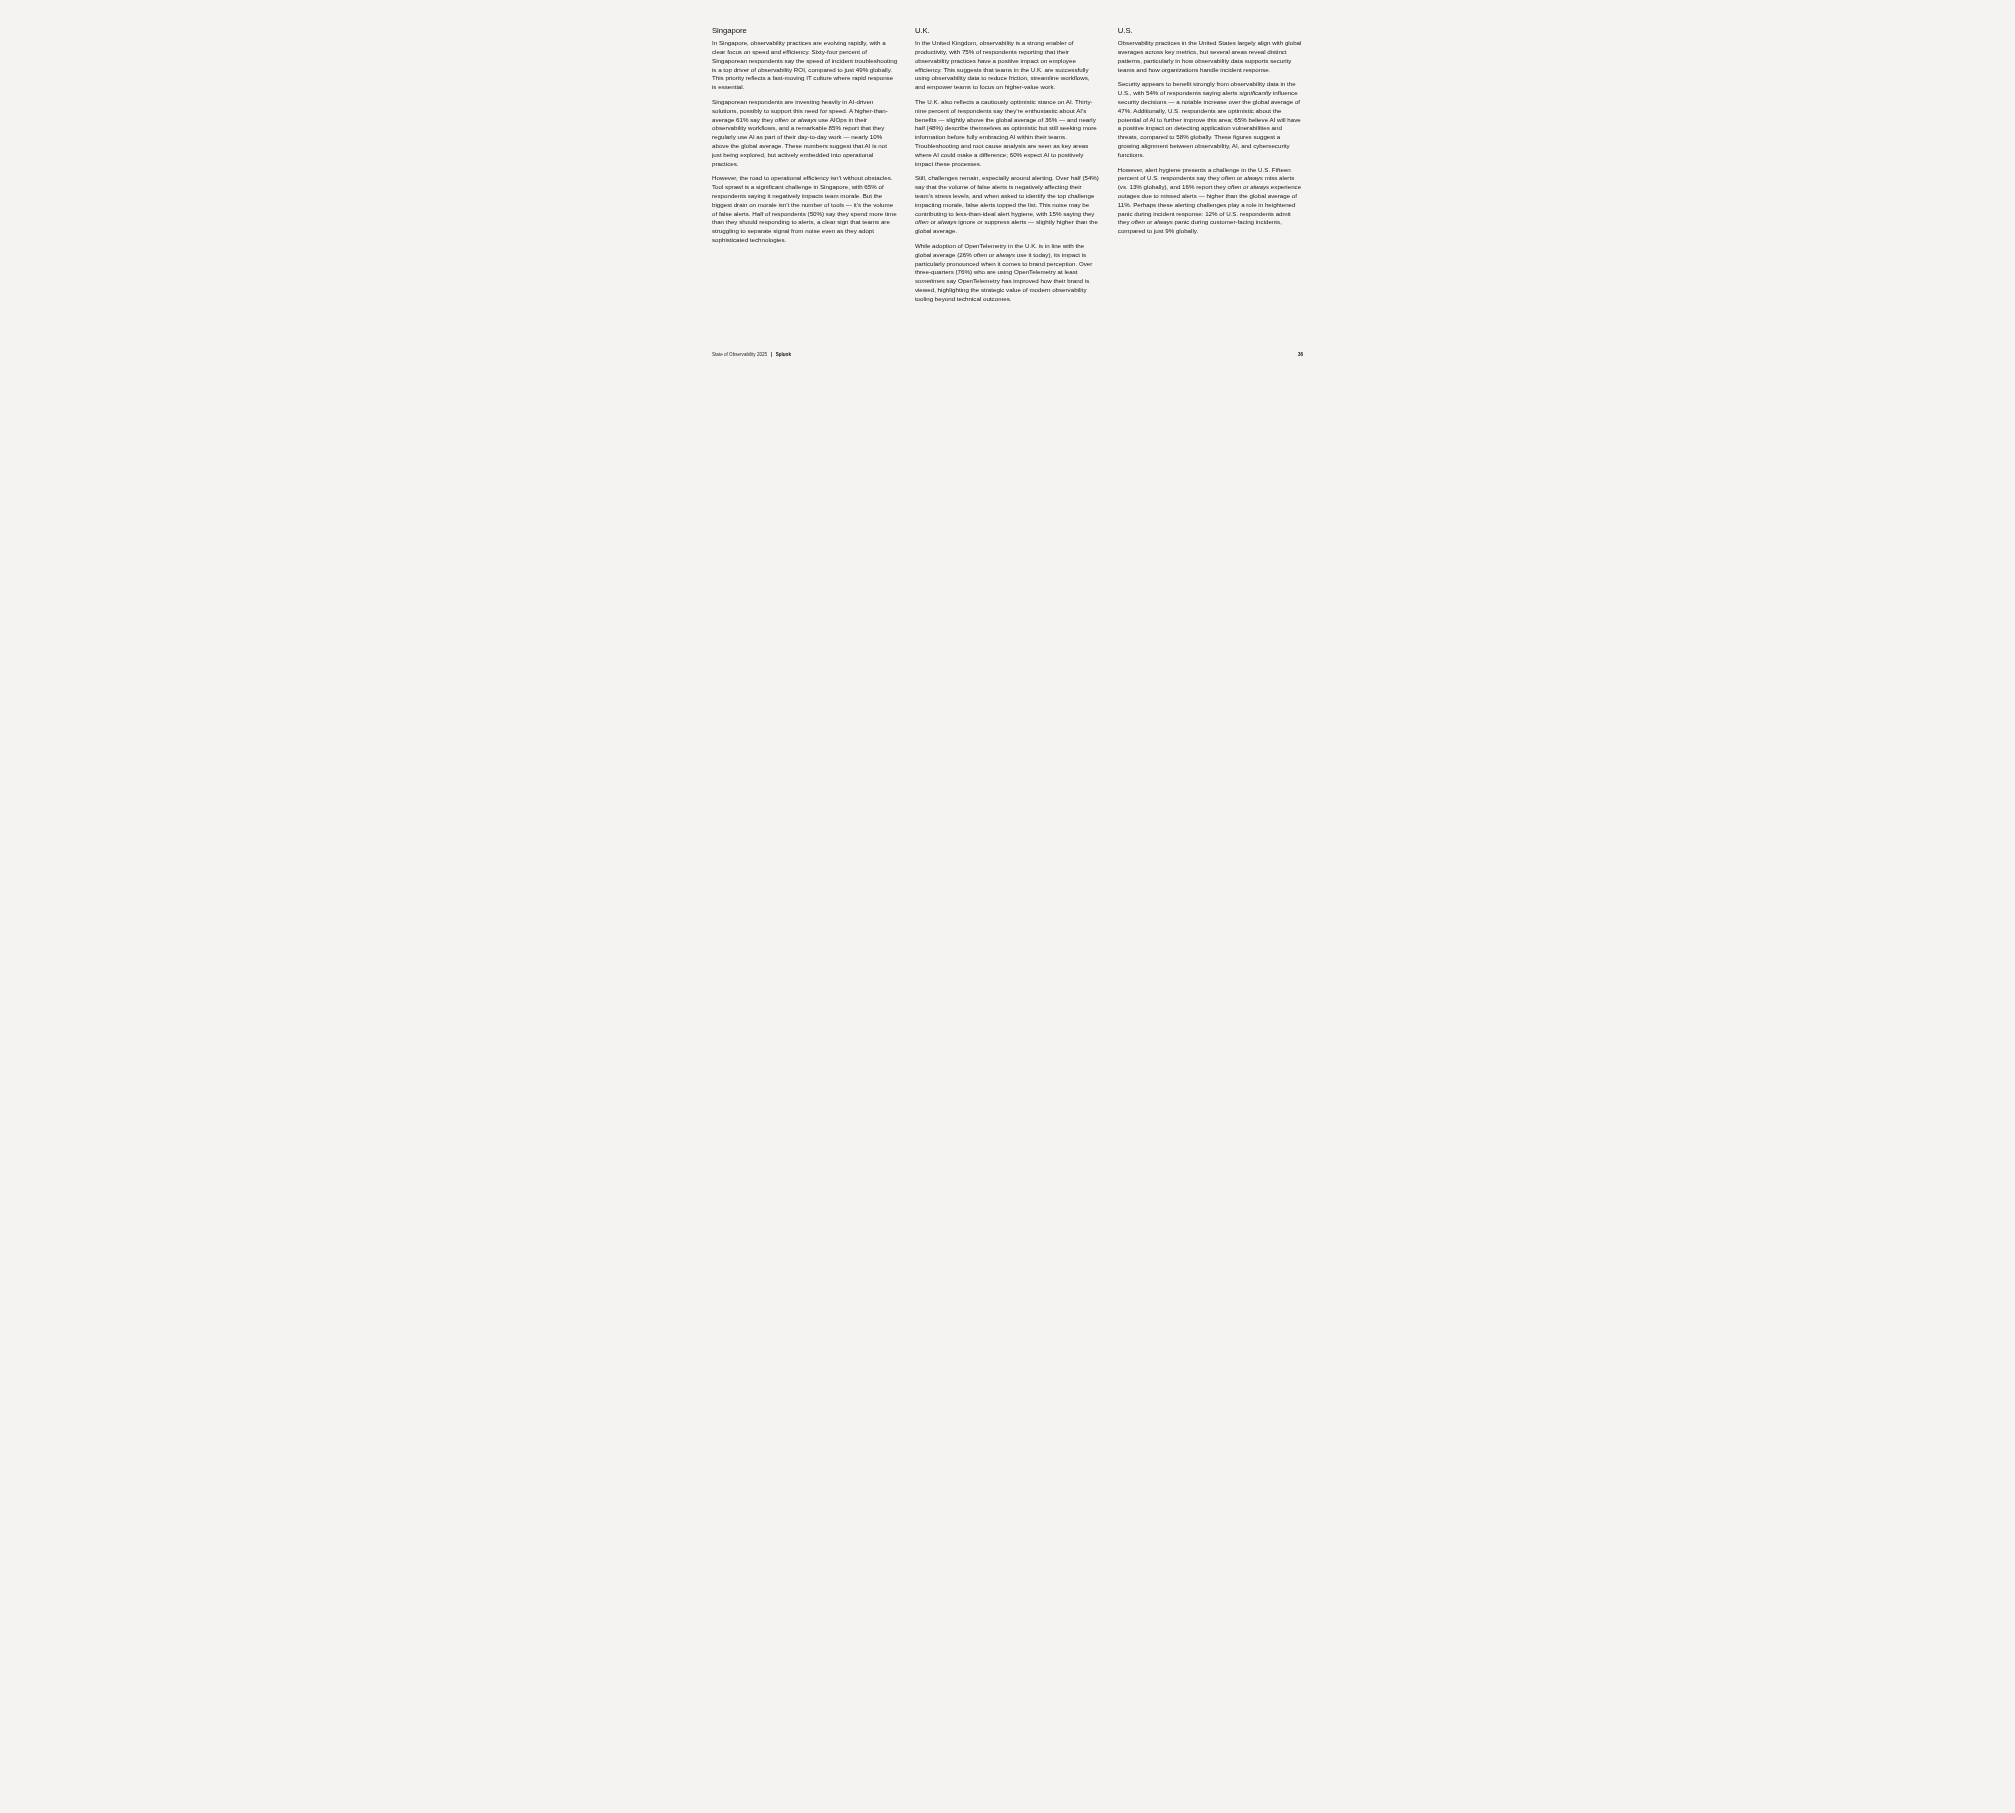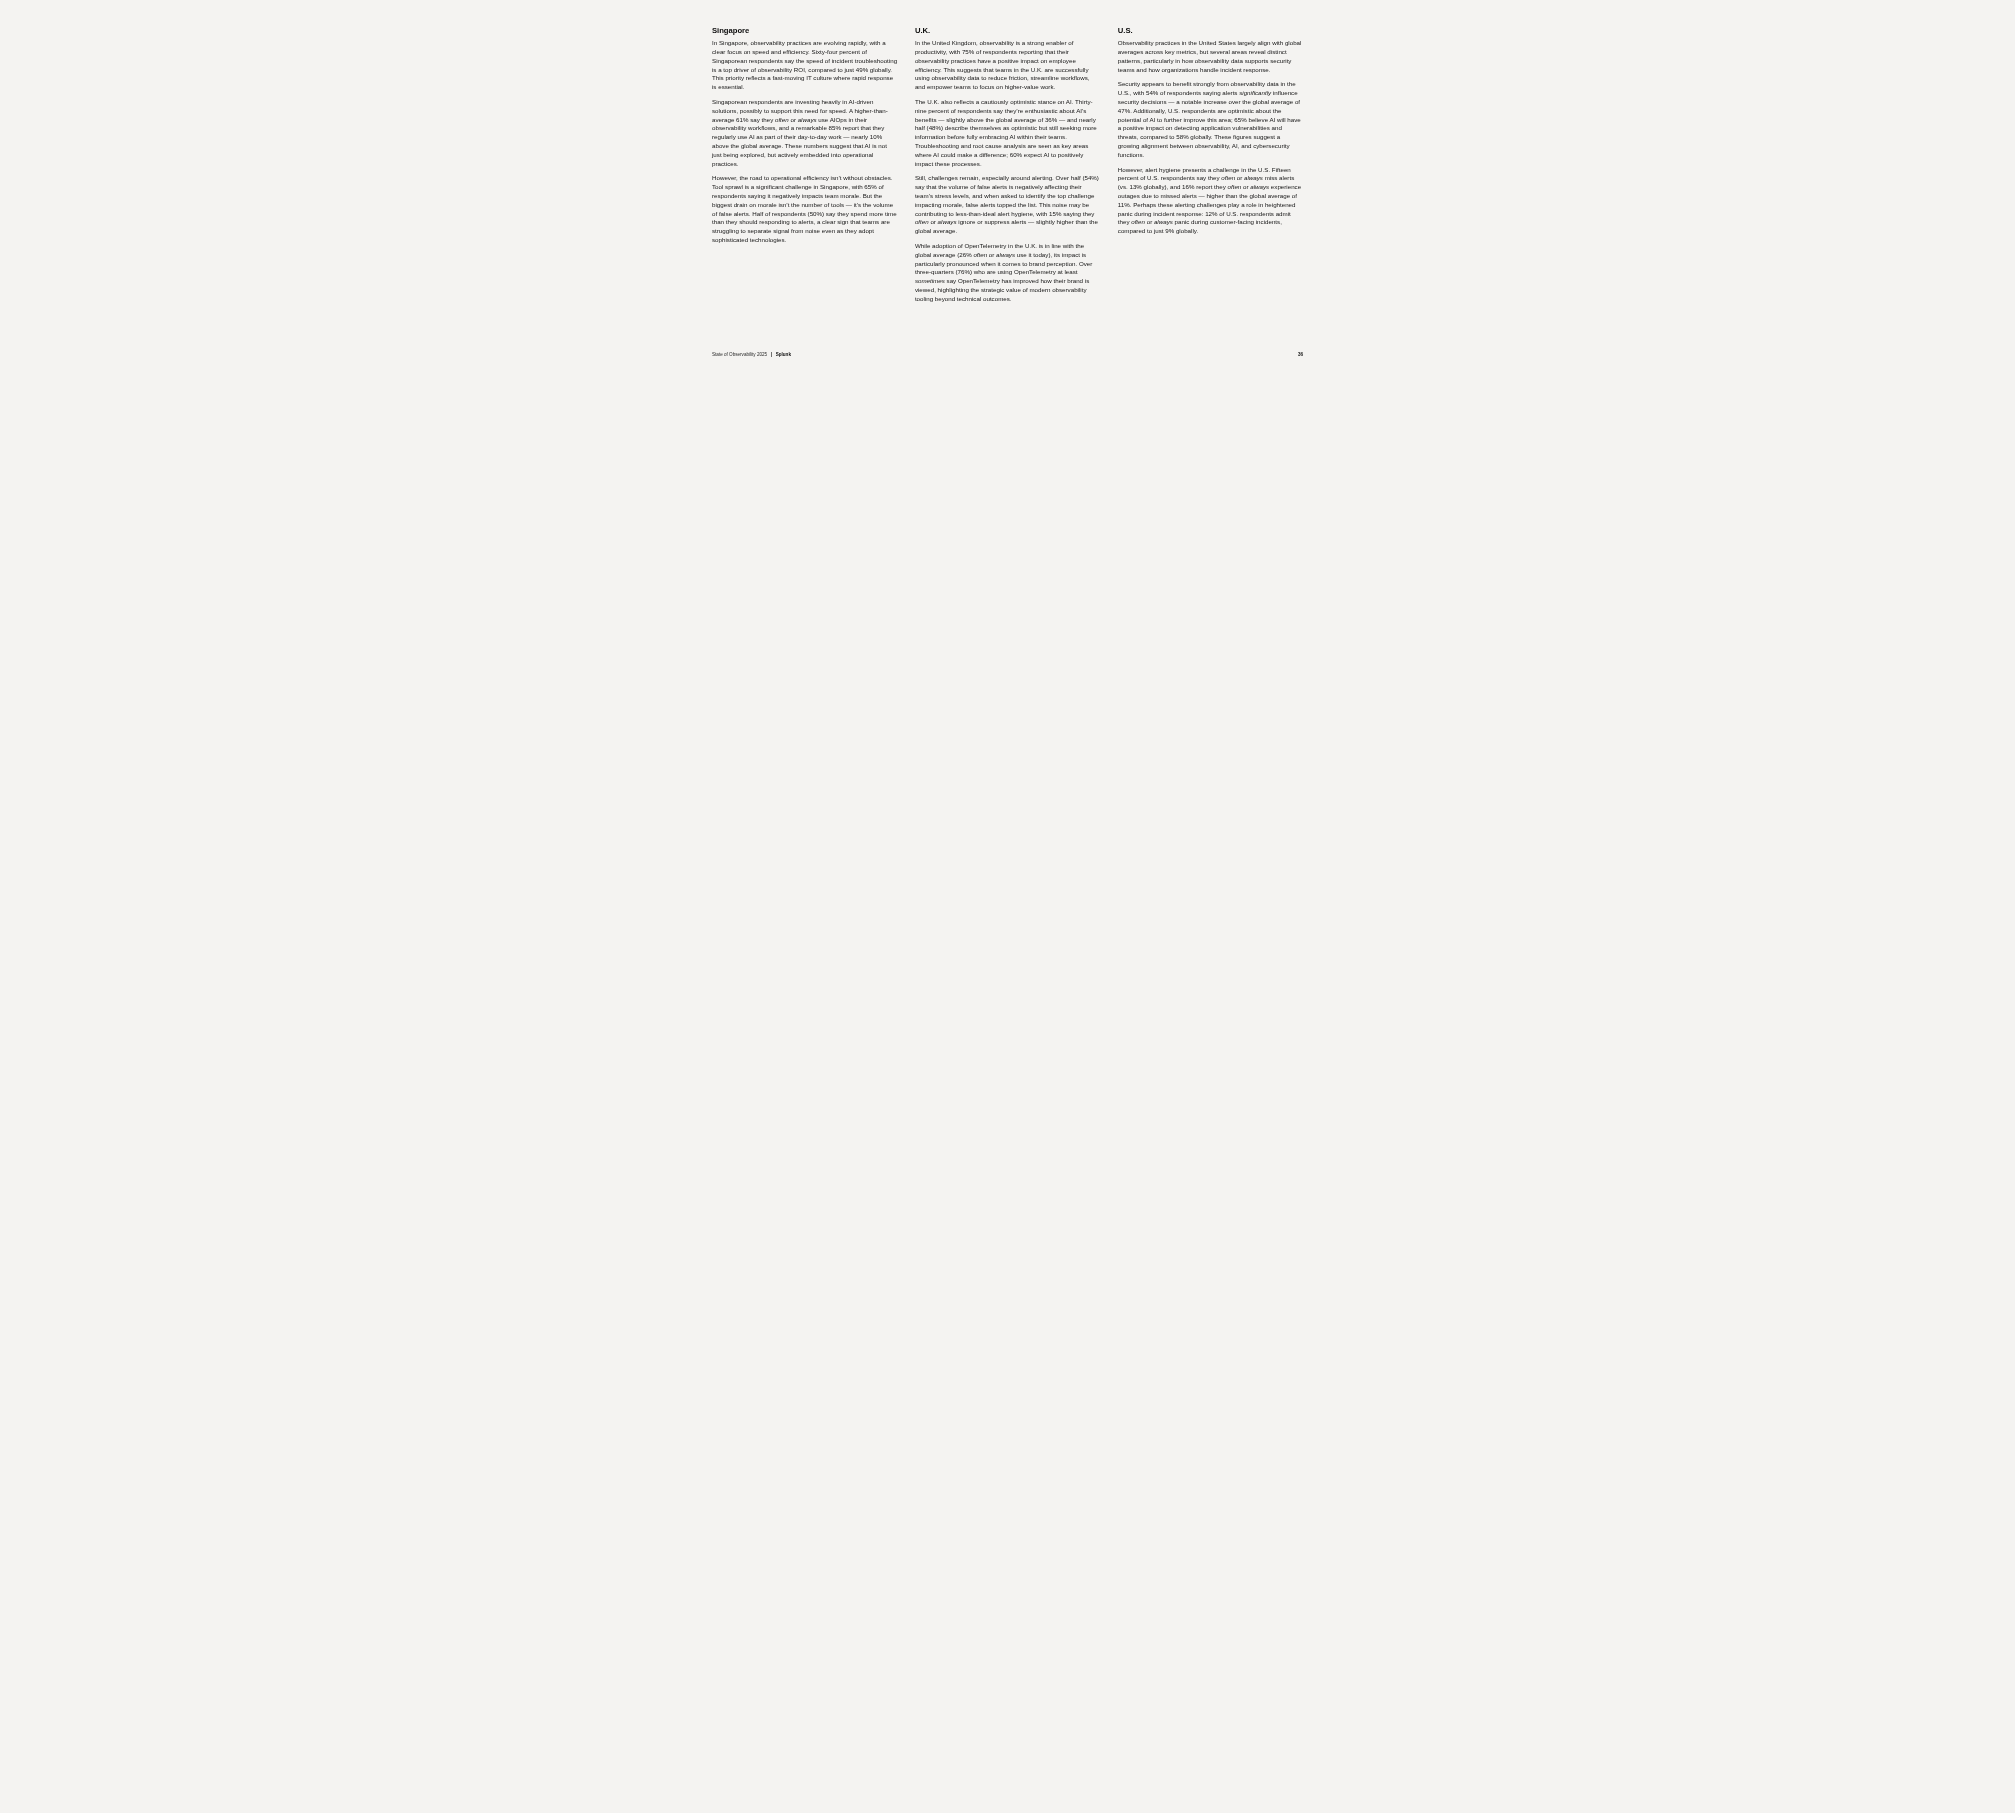--- a/index.html
+++ b/index.html
@@ -21,21 +21,21 @@
   }
   .columns {
     display: grid;
     grid-template-columns: repeat(3, 1fr);
     column-gap: 17.7px;
   }
   .col h2 {
     margin: 0 0 4px 0;
     font-size: 7.7px;
     line-height: 1.2;
-    font-weight: 700;
+    font-weight: 400;
     letter-spacing: -0.04px;
     color: #0d0d0d;
   }
   .col p {
     margin: 0 0 6px 0;
     font-size: 6.2px;
     line-height: 1.42;
     color: #161616;
   }
   .col p em {

